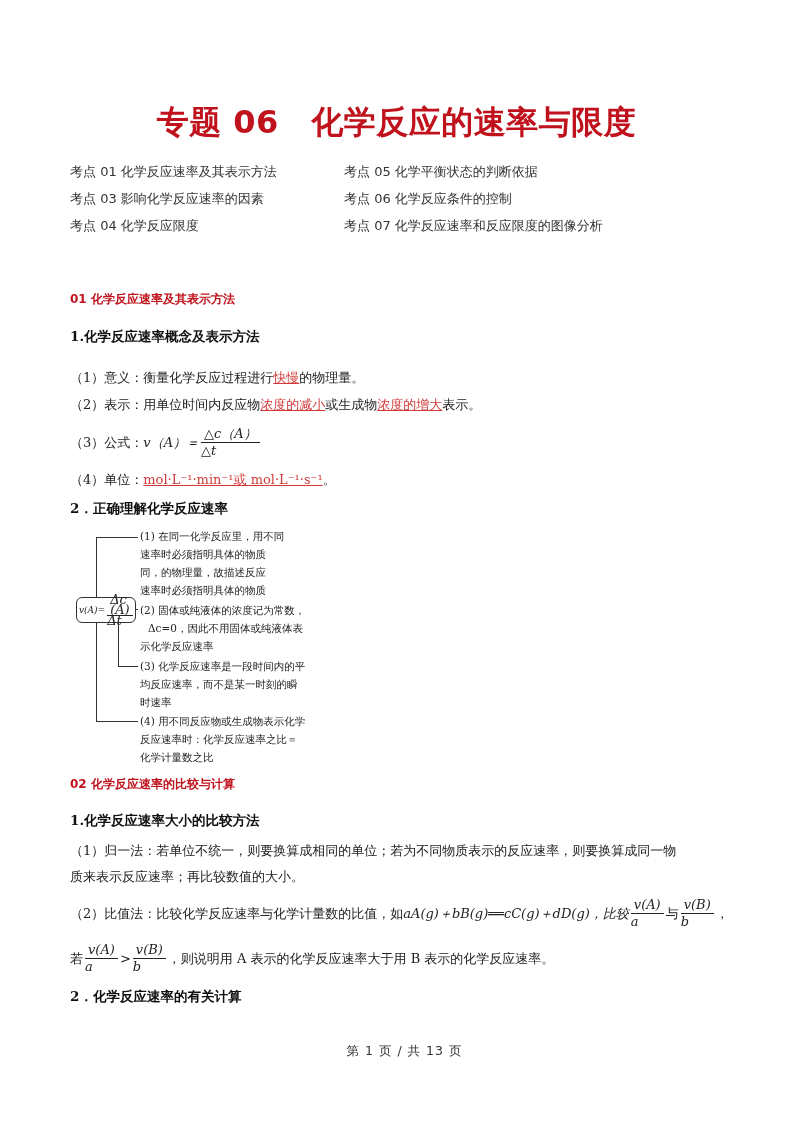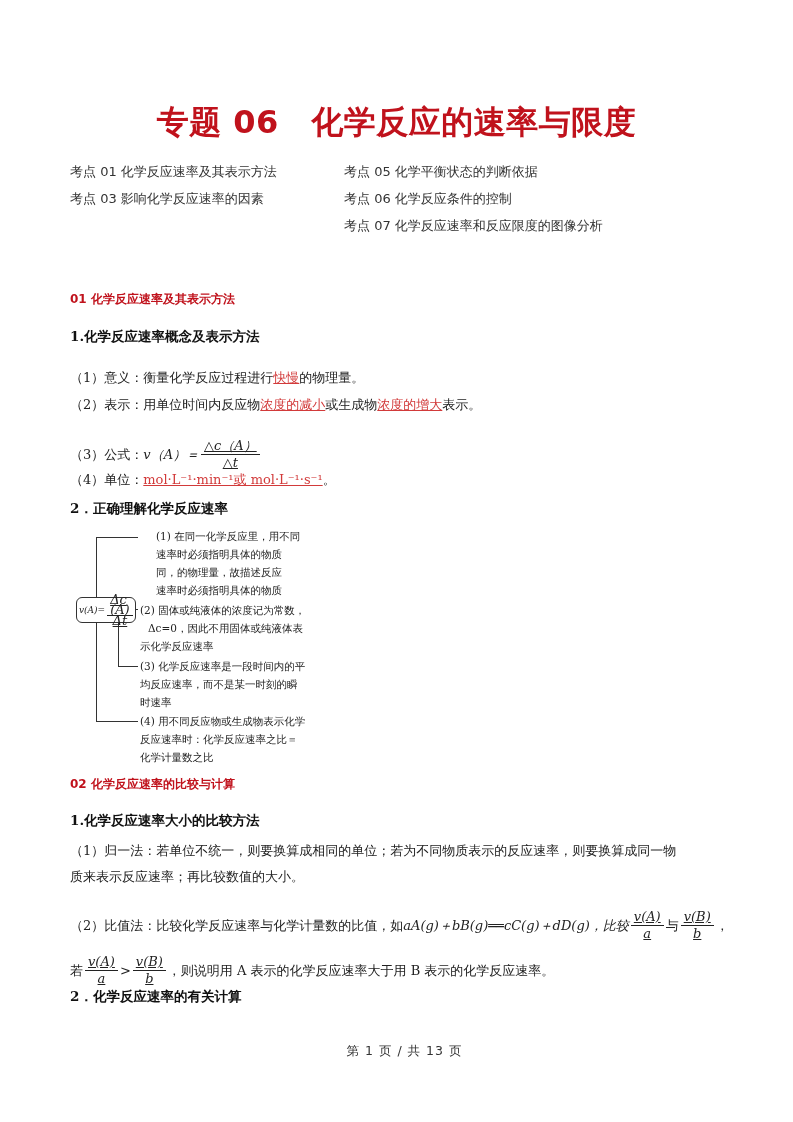--- a/index.html
+++ b/index.html
@@ -6,39 +6,40 @@
   body { width:793px; height:1122px; position:relative; overflow:hidden;
          font-family:"DejaVu Serif","Liberation Serif",serif; color:#222; }
   .abs { position:absolute; }
   .title { left:0; width:793px; top:101px; text-align:center; font-size:32px; font-weight:bold;
            color:#c0121c; font-family:"DejaVu Sans","Liberation Sans",sans-serif; letter-spacing:0.5px; }
   .toc { font-size:13px; color:#333; font-family:"DejaVu Sans","Liberation Sans",sans-serif; }
   .h1 { font-size:12px; font-weight:bold; color:#c0121c; font-family:"DejaVu Sans","Liberation Sans",sans-serif; }
   .h2 { font-size:13.5px; font-weight:bold; color:#111; }
   .p { font-size:13px; color:#222; line-height:20px; }
   .red { color:#d23a3a; text-decoration:underline; text-decoration-color:#d23a3a; }
-  .frac { display:inline-flex; flex-direction:column; align-items:center; vertical-align:middle; margin:12px 2px;text-decoration:underline; }
+  .frac { display:inline-flex; flex-direction:column; align-items:flex-start; vertical-align:middle; margin:0 2px; }
   .frac .num { border-bottom:1px solid #222; padding:0 3px; line-height:16px; }
   .frac .den { line-height:16px; font-style:italic; }
   .it { font-style:italic; }
   .diag { font-size:10.5px; line-height:18px; color:#222; }
   .line { background:#333; position:absolute; }
   .box { position:absolute; border:1.2px solid #333; border-radius:6px; background:#fff;
          font-size:9px; display:flex; align-items:center; padding:0 2px; }
   .footer { left:8px; width:793px; top:1043px; text-align:center; font-size:12.5px; color:#333;
             font-family:"DejaVu Sans","Liberation Sans",sans-serif; letter-spacing:1px; }
 </style>
 </head>
 <body>
 
 <div class="abs title">专题 06　化学反应的速率与限度</div>
 
 <div class="abs toc" style="left:70px;top:158px;line-height:27px;">
   <div>考点 01  化学反应速率及其表示方法</div>
   <div>考点 03  影响化学反应速率的因素</div>
+  <div>考点 04  化学反应限度</div>
 </div>
 <div class="abs toc" style="left:344px;top:158px;line-height:27px;">
   <div>考点 05  化学平衡状态的判断依据</div>
   <div>考点 06  化学反应条件的控制</div>
   <div>考点 07  化学反应速率和反应限度的图像分析</div>
 </div>
 
 <div class="abs h1" style="left:70px;top:291px;">01 化学反应速率及其表示方法</div>
 <div class="abs h2" style="left:70px;top:328px;">1.化学反应速率概念及表示方法</div>
 
@@ -68,21 +69,21 @@
   <div class="line" style="left:48px;top:98px;width:1.2px;height:44px;"></div>
   <div class="line" style="left:48px;top:141px;width:20px;height:1.2px;"></div>
   <div class="line" style="left:58px;top:84px;width:10px;height:1.2px;"></div>
   <div class="box" style="left:6px;top:72px;width:54px;height:24px;">
     <span class="it">v(A)=</span>
     <span class="frac" style="font-size:13px;">
       <span class="num it" style="line-height:10px;">Δc (A)</span>
       <span class="den" style="line-height:10px;">Δt</span>
     </span>
   </div>
-  <div class="abs diag" style="left:86px;top:2px;">
+  <div class="abs diag" style="left:70px;top:2px;">
     <div>(1) 在同一化学反应里，用不同</div>
       <div>速率时必须指明具体的物质</div>
       <div>同，的物理量，故描述反应</div>
       <div>速率时必须指明具体的物质</div>
   </div>
   <div class="abs diag" style="left:70px;top:76px;">
     <div>(2) 固体或纯液体的浓度记为常数，</div>
       <div style="padding-left:8px">Δc=0，因此不用固体或纯液体表</div>
       <div>示化学反应速率</div>
   </div>

